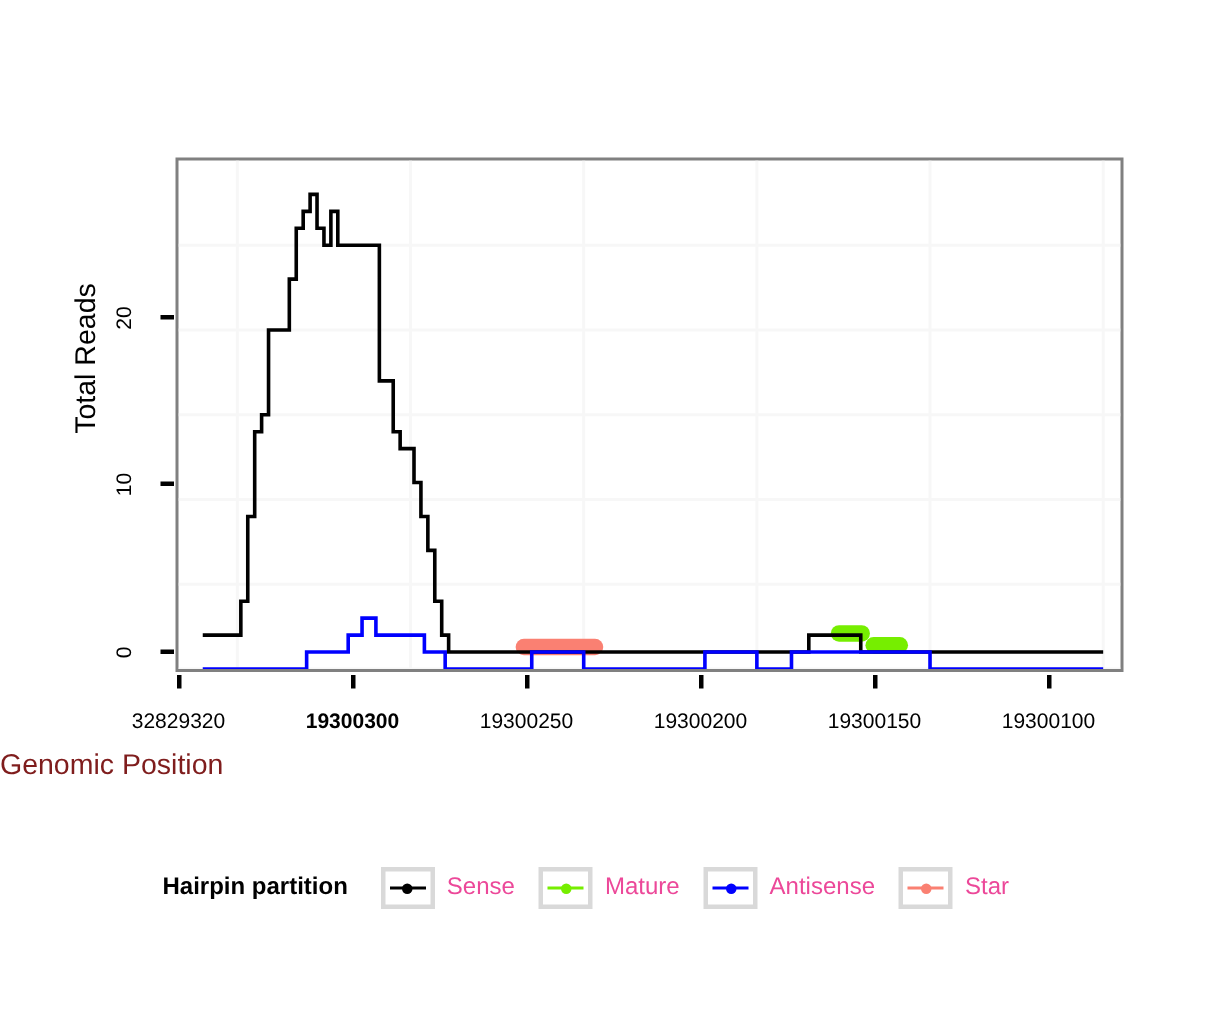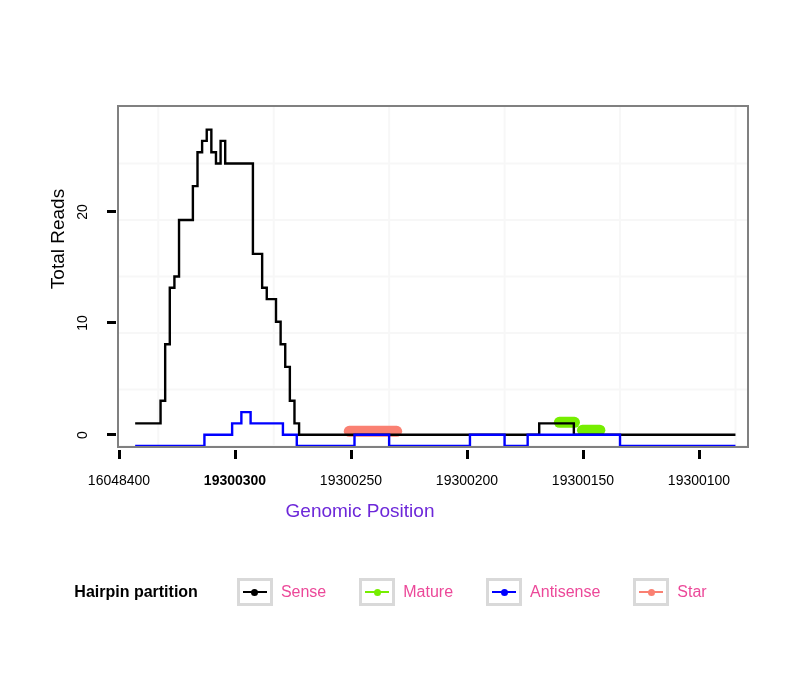--- a/index.html
+++ b/index.html
@@ -55,23 +55,23 @@
     font-size: 19px;
     transform: rotate(-90deg);
     transform-origin: center center;
     color: #000;
   }
   .xlabel {
     position: absolute;
     left: 0;
     top: 500px;
     width: 720px;
-    text-align: center;
+    text-align: left;
     font-size: 19px;
-    color: #6d28d9;
+    color: #7f1d1d;
   }
   .xtick-label {
     position: absolute;
     top: 472px;
     font-size: 14px;
     text-align: center;
     width: 120px;
     margin-left: -60px;
     color: #000;
   }
@@ -99,21 +99,21 @@
     background: #000;
   }
   .legend {
     position: absolute;
     left: 0;
     top: 578px;
     width: 797px;
     display: flex;
     align-items: center;
     justify-content: center;
-    gap: 17px;
+    gap: 0px;
   }
   .legend-title {
     font-size: 16px;
     font-weight: bold;
     color: #000;
     margin-right: 22px;
   }
   .legend-item {
     display: flex;
     align-items: center;
@@ -158,21 +158,21 @@
   <div class="xlabel">Genomic Position</div>
 
   <div class="ytick-label" style="top:427px;">0</div>
   <div class="ytick-label" style="top:315px;">10</div>
   <div class="ytick-label" style="top:204px;">20</div>
 
   <div class="tickmark-y" style="top:433px;"></div>
   <div class="tickmark-y" style="top:321px;"></div>
   <div class="tickmark-y" style="top:210px;"></div>
 
-  <div class="xtick-label" style="left:119px;">16048400</div>
+  <div class="xtick-label" style="left:119px;">32829320</div>
   <div class="xtick-label" style="left:235px;font-weight:bold;">19300300</div>
   <div class="xtick-label" style="left:351px;">19300250</div>
   <div class="xtick-label" style="left:467px;">19300200</div>
   <div class="xtick-label" style="left:583px;">19300150</div>
   <div class="xtick-label" style="left:699px;">19300100</div>
 
   <div class="tickmark-x" style="left:118px;"></div>
   <div class="tickmark-x" style="left:234px;"></div>
   <div class="tickmark-x" style="left:350px;"></div>
   <div class="tickmark-x" style="left:466px;"></div>

